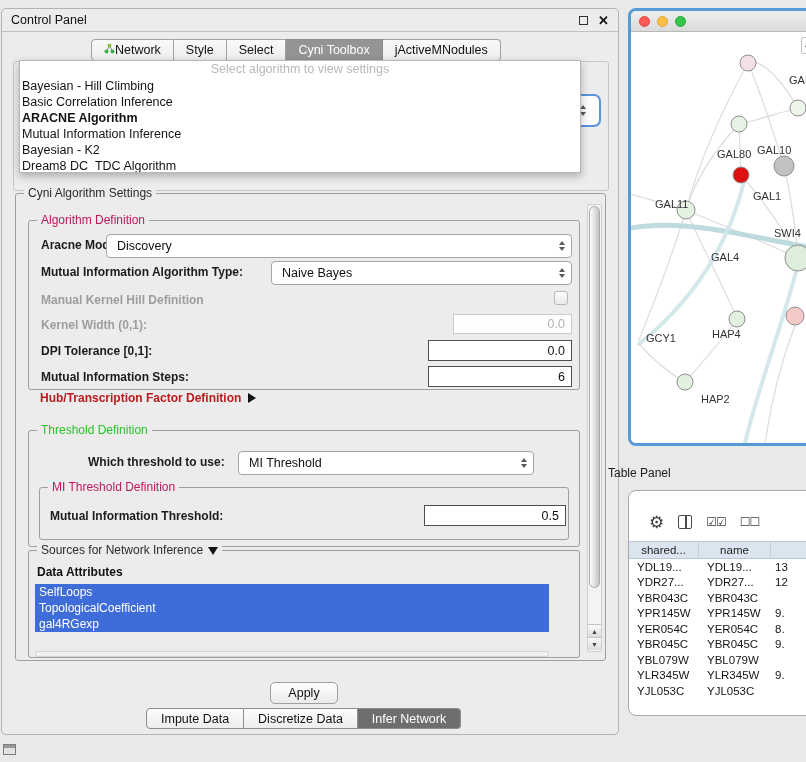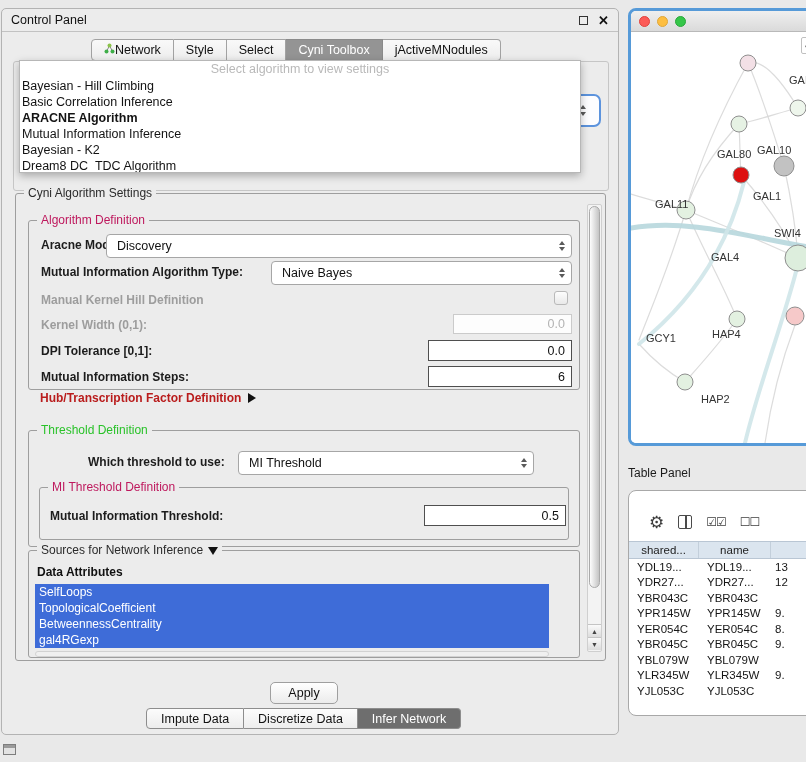--- a/index.html
+++ b/index.html
@@ -112,21 +112,21 @@
   .tl.red { background:#fc5b57; border:1px solid #df433e; }
   .tl.yellow { background:#fdbe41; border:1px solid #dea63a; }
   .tl.green { background:#35c649; border:1px solid #2aa73c; }
   .nw-canvas { position:relative; width:100%; height:411px; background:#fff; }
   .nw-canvas svg text { font-family:"Liberation Sans", sans-serif; font-size:11px; fill:#333; }
   .canvas-widget { position:absolute; right:2px; top:5px; width:12px; height:17px;
     background:#fff; border:1px solid #c0c0c0; border-radius:2px; font-size:8px; color:#777;
     display:flex; align-items:center; justify-content:center; }
 
   
-  .table-panel-label { position:absolute; left:628px; top:466px; font-size:12px; color:#1b1b1b; }
+  .table-panel-label { position:absolute; left:608px; top:466px; font-size:12px; color:#1b1b1b; }
   .table-window { position:absolute; left:628px; top:490px; width:190px; height:226px;
     background:#fff; border:1px solid #a8a8a8; border-radius:8px; overflow:hidden; }
   .tw-toolbar { height:50px; display:flex; align-items:center; gap:14px; padding:12px 0 0 20px; }
   .gear-glyph { font-size:17px; color:#3c3c3c; line-height:1; }
   .cols-icon { width:14px; height:14px; border:1.5px solid #4a4a4a; border-radius:2px; position:relative; }
   .cols-icon::after { content:""; position:absolute; left:50%; top:0; bottom:0; width:1.5px; background:#4a4a4a; }
   .cbpair { font-size:12px; color:#3c3c3c; letter-spacing:-1px; }
   .tw-header { display:flex; height:18px; background:#dbe5ef; border-top:1px solid #b9c6d4;
     border-bottom:1px solid #b9c6d4; }
   .th { font-size:11.5px; color:#222; display:flex; align-items:center; justify-content:center;
@@ -274,21 +274,20 @@
           </div>
         </div>
       </div>
 
       <div class="group sources-group">
         <span class="group-title t-black"><span>Sources for Network Inference</span><span class="tri-down"></span></span>
         <span class="attr-heading">Data Attributes</span>
         <div class="attr-list">
             <div class="attr-item">SelfLoops</div>
             <div class="attr-item">TopologicalCoefficient</div>
-            <div class="attr-item">BetweennessCentrality</div>
             <div class="attr-item">gal4RGexp</div>
           </div>
         <div class="hscroll"></div>
       </div>
     </div>
 
     <div class="apply-btn">Apply</div>
 
     <div class="bottom-tabs">
         <div class="seg">Impute Data</div>

